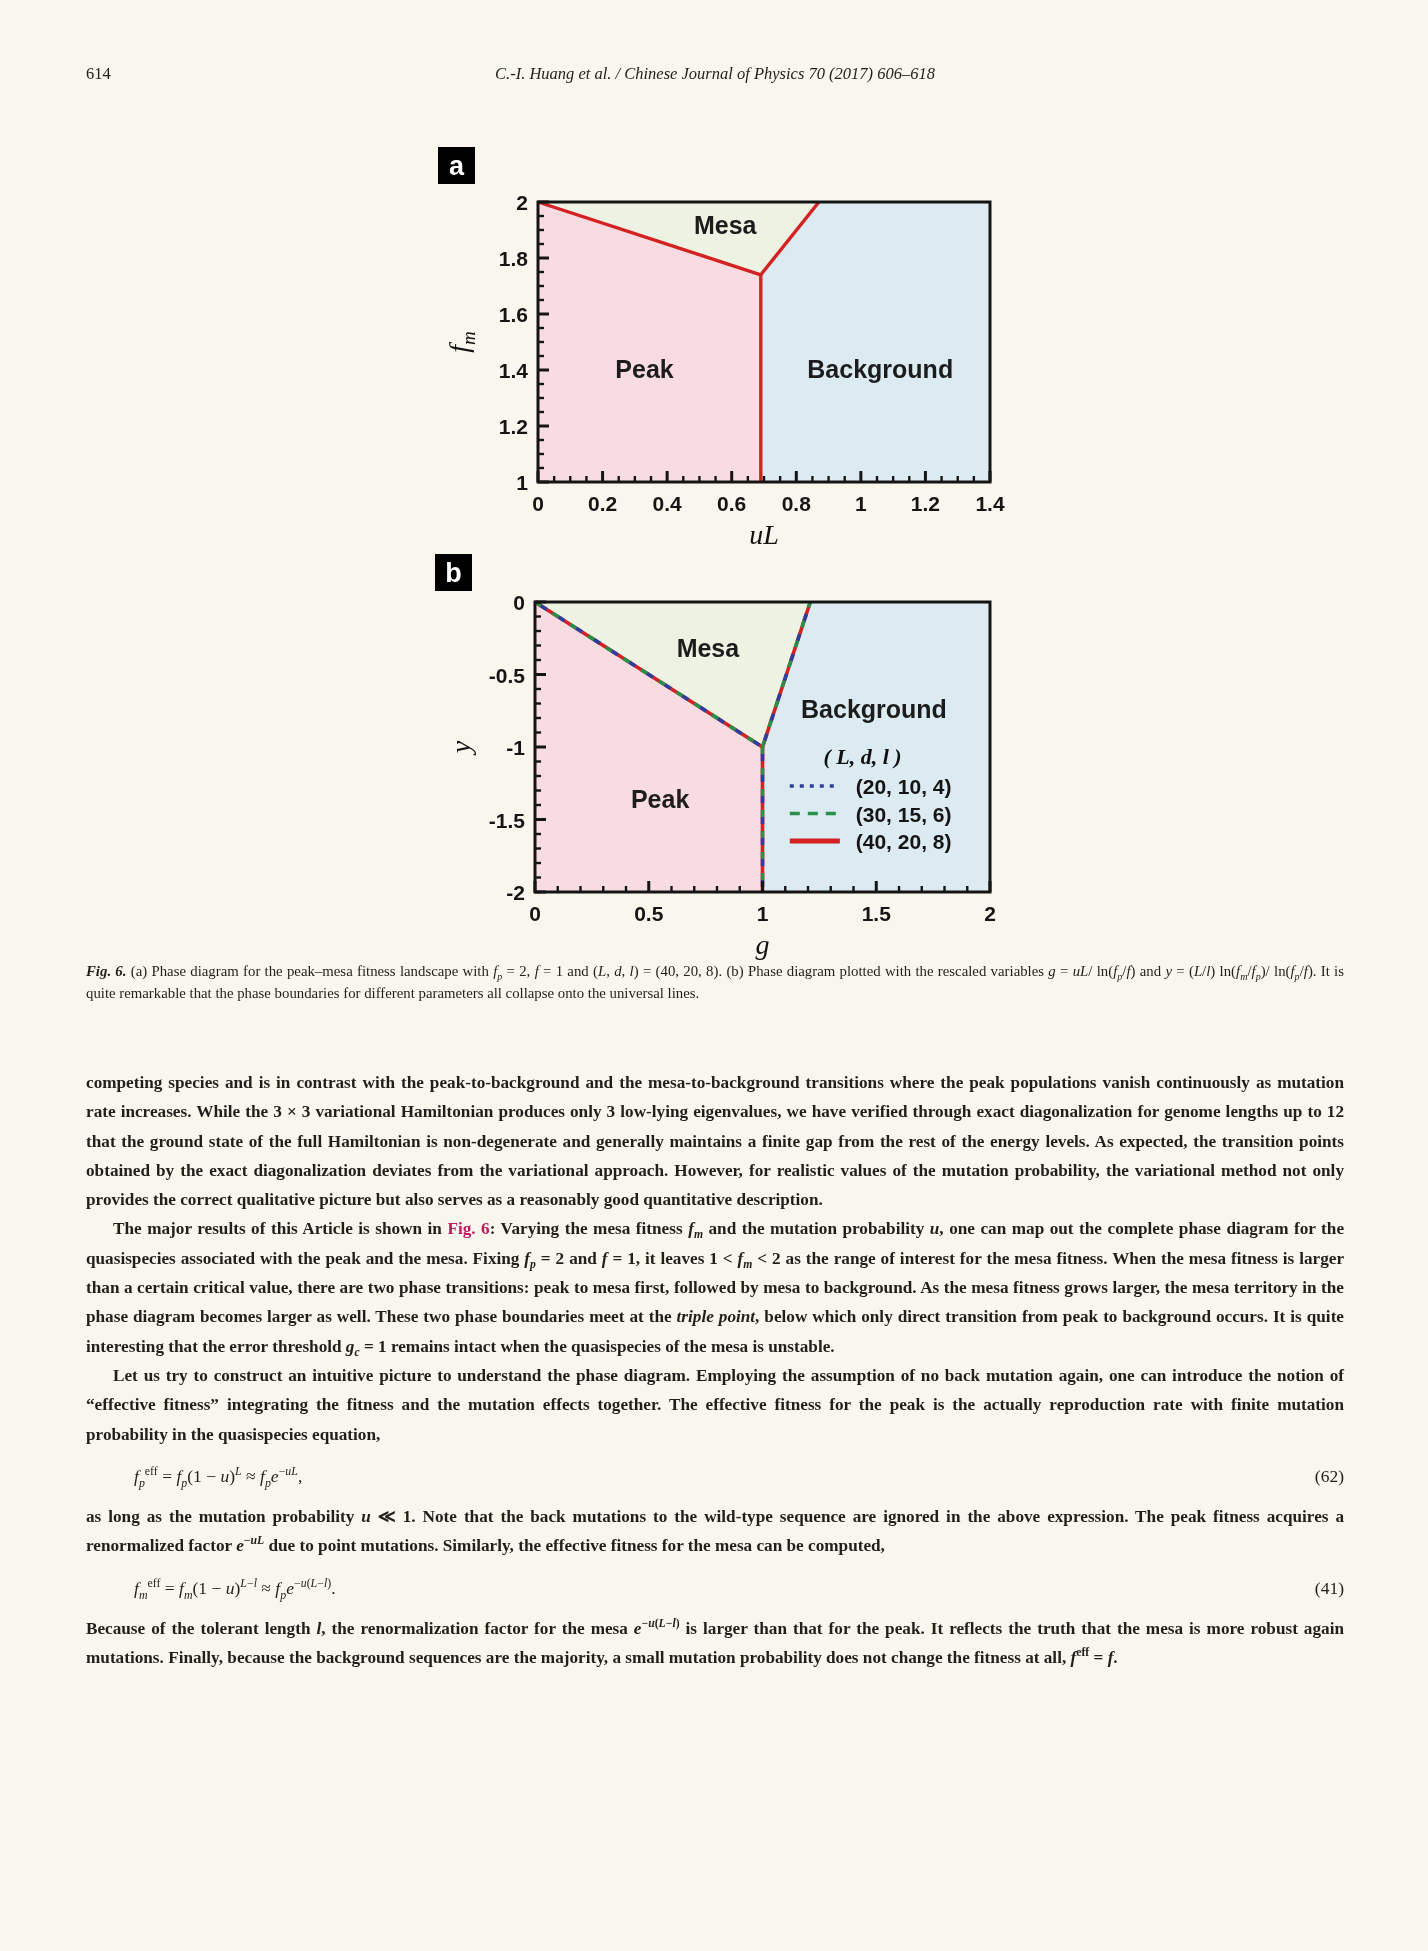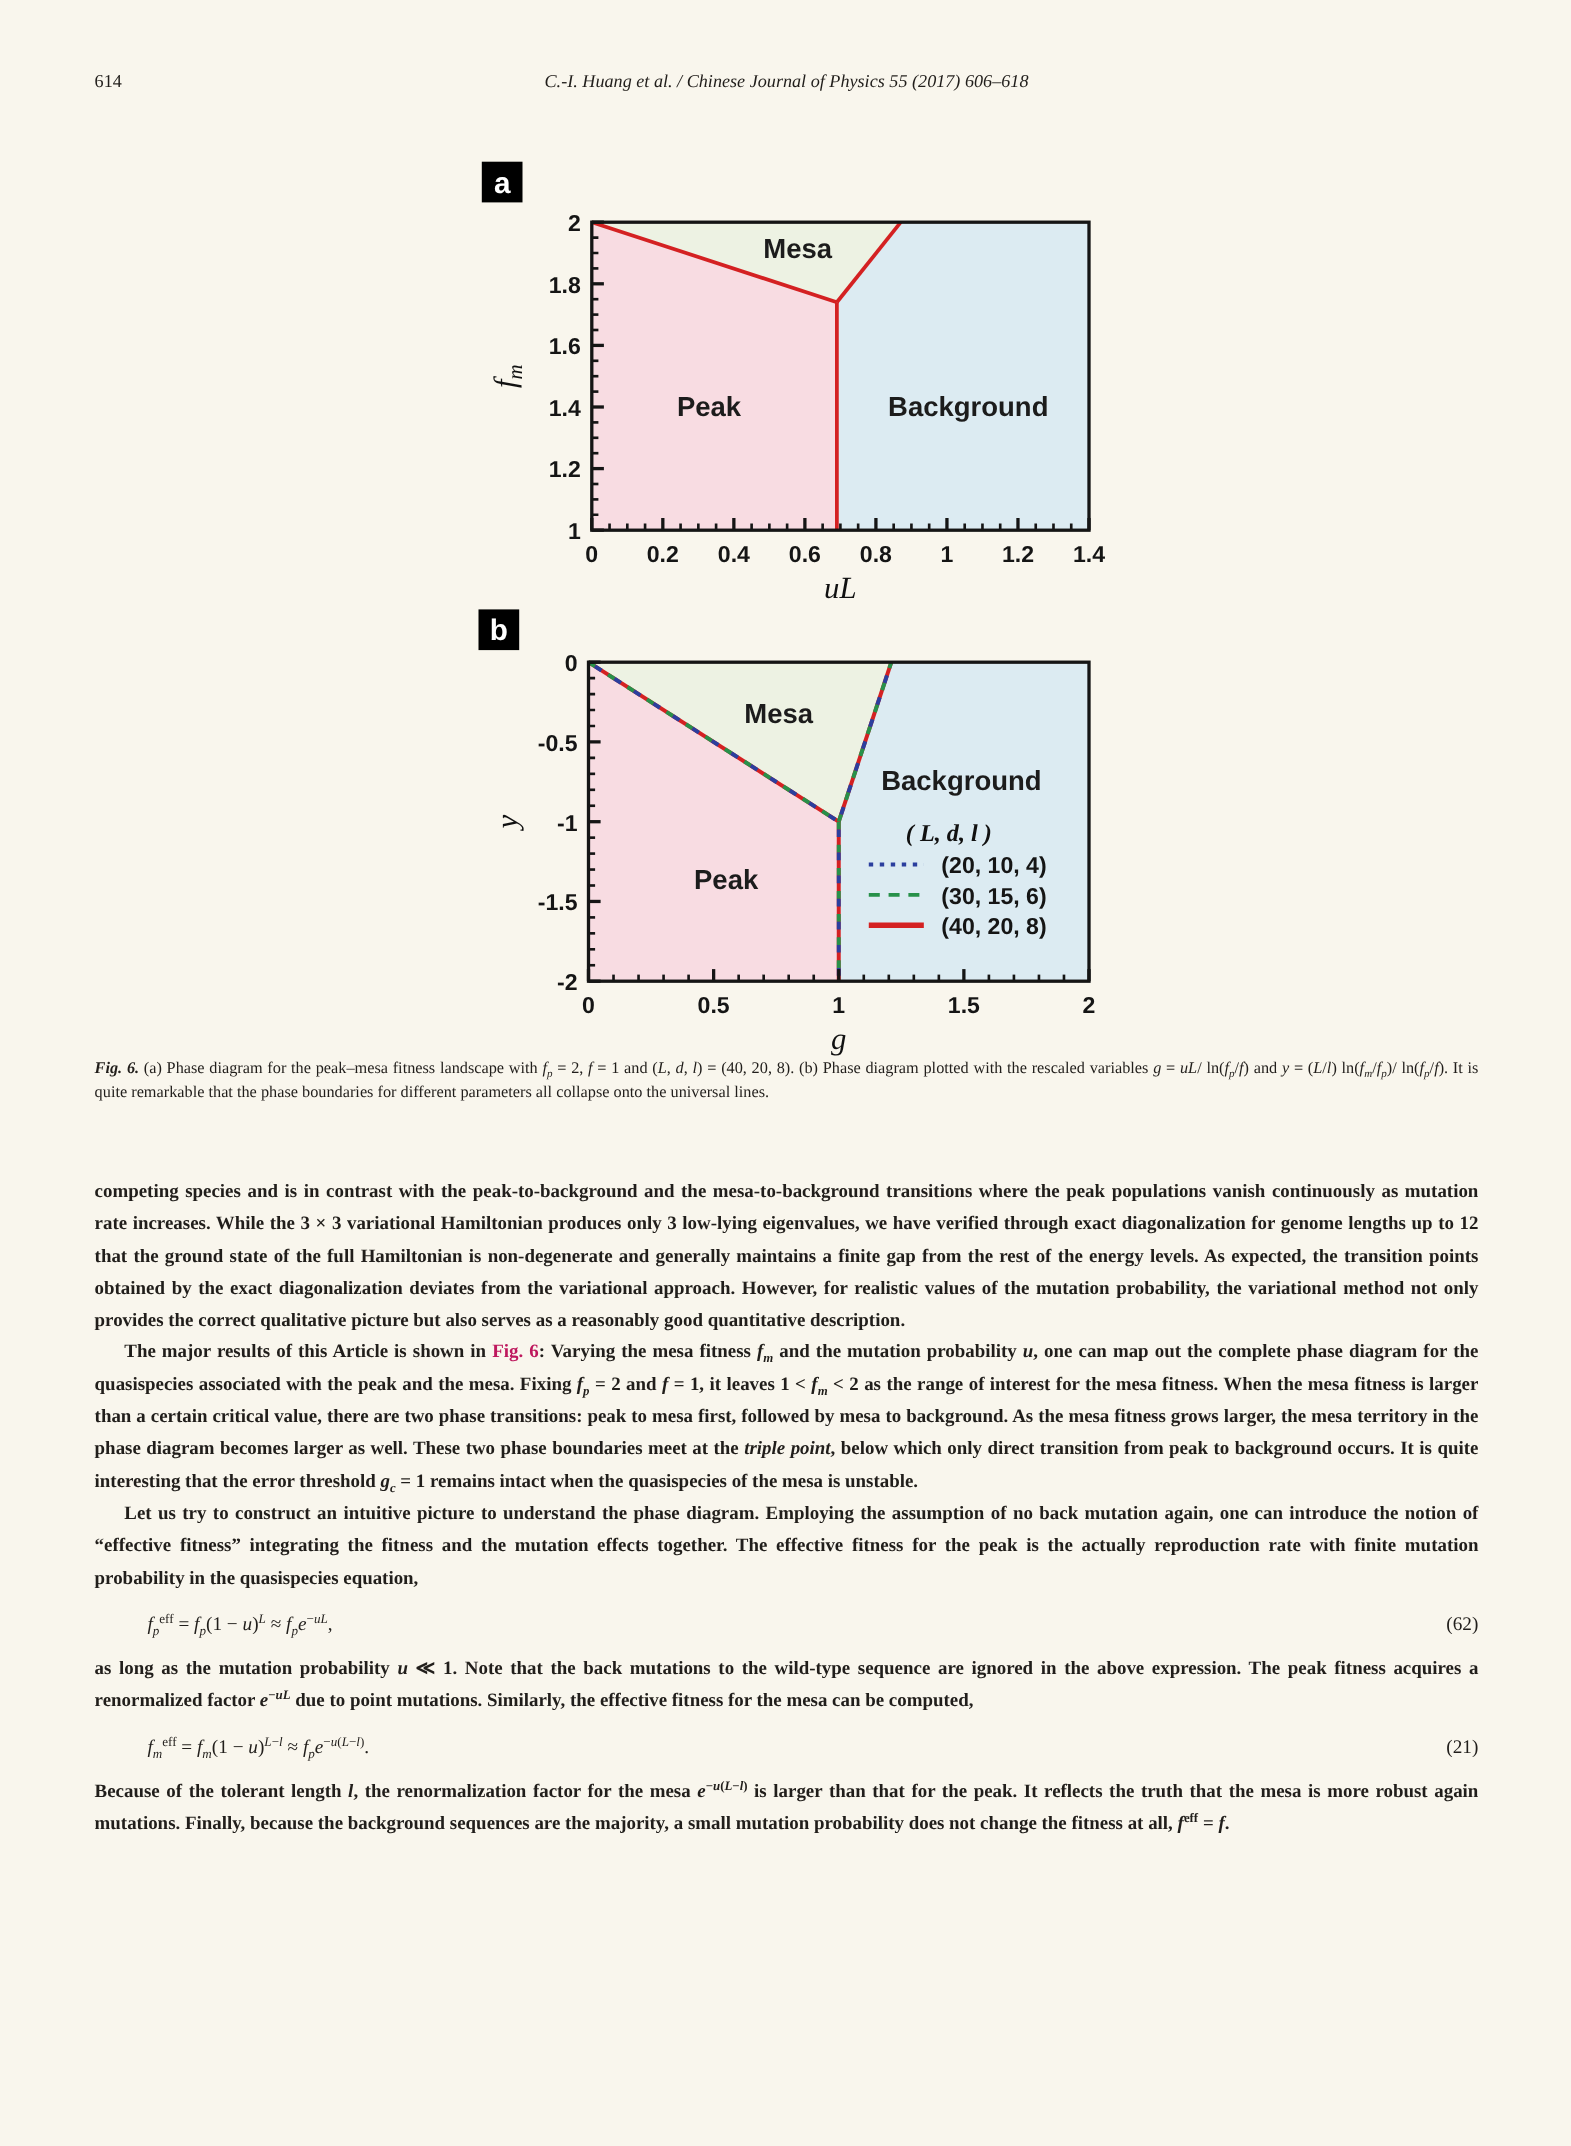--- a/index.html
+++ b/index.html
@@ -30,21 +30,21 @@
   .equation{display:flex;align-items:flex-start;padding:13px 0 11px 48px;font-size:17.5px;}
   .eq-num{margin-left:auto;}
   i{font-style:italic;}
 </style>
 </head>
 <body>
 
 <div class="page">
   <div class="running-head">
     <span class="page-num">614</span>
-    <span class="rh-center">C.-I. Huang et al. / Chinese Journal of Physics 55 (2017) 606–618</span>
+    <span class="rh-center">C.-I. Huang et al. / Chinese Journal of Physics 70 (2017) 606–618</span>
   </div>
 
   <div id="chart-a"><svg width="660" height="412">
         <polygon points="158.0,61.0 380.8,133.8 380.8,341.0 158.0,341.0" fill="#f8dce2"></polygon>
         <polygon points="158.0,61.0 438.9,61.0 380.8,133.8" fill="#edf2e3"></polygon>
         <polygon points="438.9,61.0 610.0,61.0 610.0,341.0 380.8,341.0 380.8,133.8" fill="#dcebf2"></polygon>
         <g>
           <polyline points="158.0,61.0 380.8,133.8" fill="none" stroke="#d42122" stroke-width="3.4"></polyline>
         </g>
         <g>
@@ -236,17 +236,17 @@
       <p class="para">competing species and is in contrast with the peak-to-background and the mesa-to-background transitions where the peak populations vanish continuously as mutation rate increases. While the 3 × 3 variational Hamiltonian produces only 3 low-lying eigenvalues, we have verified through exact diagonalization for genome lengths up to 12 that the ground state of the full Hamiltonian is non-degenerate and generally maintains a finite gap from the rest of the energy levels. As expected, the transition points obtained by the exact diagonalization deviates from the variational approach. However, for realistic values of the mutation probability, the variational method not only provides the correct qualitative picture but also serves as a reasonably good quantitative description.</p>
       <p class="para indent">The major results of this Article is shown in <span class="ref-link">Fig. 6</span>: Varying the mesa fitness <i>f</i><sub><i>m</i></sub> and the mutation probability <i>u</i>, one can map out the complete phase diagram for the quasispecies associated with the peak and the mesa. Fixing <i>f</i><sub><i>p</i></sub> = 2 and <i>f</i> = 1, it leaves 1 &lt; <i>f</i><sub><i>m</i></sub> &lt; 2 as the range of interest for the mesa fitness. When the mesa fitness is larger than a certain critical value, there are two phase transitions: peak to mesa first, followed by mesa to background. As the mesa fitness grows larger, the mesa territory in the phase diagram becomes larger as well. These two phase boundaries meet at the <i>triple point</i>, below which only direct transition from peak to background occurs. It is quite interesting that the error threshold <i>g</i><sub><i>c</i></sub> = 1 remains intact when the quasispecies of the mesa is unstable.</p>
       <p class="para indent">Let us try to construct an intuitive picture to understand the phase diagram. Employing the assumption of no back mutation again, one can introduce the notion of “effective fitness” integrating the fitness and the mutation effects together. The effective fitness for the peak is the actually reproduction rate with finite mutation probability in the quasispecies equation,</p>
       <div class="equation">
         <span class="eq-body"><i>f</i><sub><i>p</i></sub><sup>eff</sup> = <i>f</i><sub><i>p</i></sub>(1 − <i>u</i>)<sup><i>L</i></sup> ≈ <i>f</i><sub><i>p</i></sub><i>e</i><sup>−<i>uL</i></sup>,</span>
         <span class="eq-num">(62)</span>
       </div>
       <p class="para">as long as the mutation probability <i>u</i> ≪ 1. Note that the back mutations to the wild-type sequence are ignored in the above expression. The peak fitness acquires a renormalized factor <i>e</i><sup>−<i>uL</i></sup> due to point mutations. Similarly, the effective fitness for the mesa can be computed,</p>
       <div class="equation">
         <span class="eq-body"><i>f</i><sub><i>m</i></sub><sup>eff</sup> = <i>f</i><sub><i>m</i></sub>(1 − <i>u</i>)<sup><i>L</i>−<i>l</i></sup> ≈ <i>f</i><sub><i>p</i></sub><i>e</i><sup>−<i>u</i>(<i>L</i>−<i>l</i>)</sup>.</span>
-        <span class="eq-num">(21)</span>
+        <span class="eq-num">(41)</span>
       </div>
       <p class="para">Because of the tolerant length <i>l</i>, the renormalization factor for the mesa <i>e</i><sup>−<i>u</i>(<i>L</i>−<i>l</i>)</sup> is larger than that for the peak. It reflects the truth that the mesa is more robust again mutations. Finally, because the background sequences are the majority, a small mutation probability does not change the fitness at all, <i>f</i><sup>eff</sup> = <i>f</i>.</p>
     </div>
 </div>
 
 </body></html>

